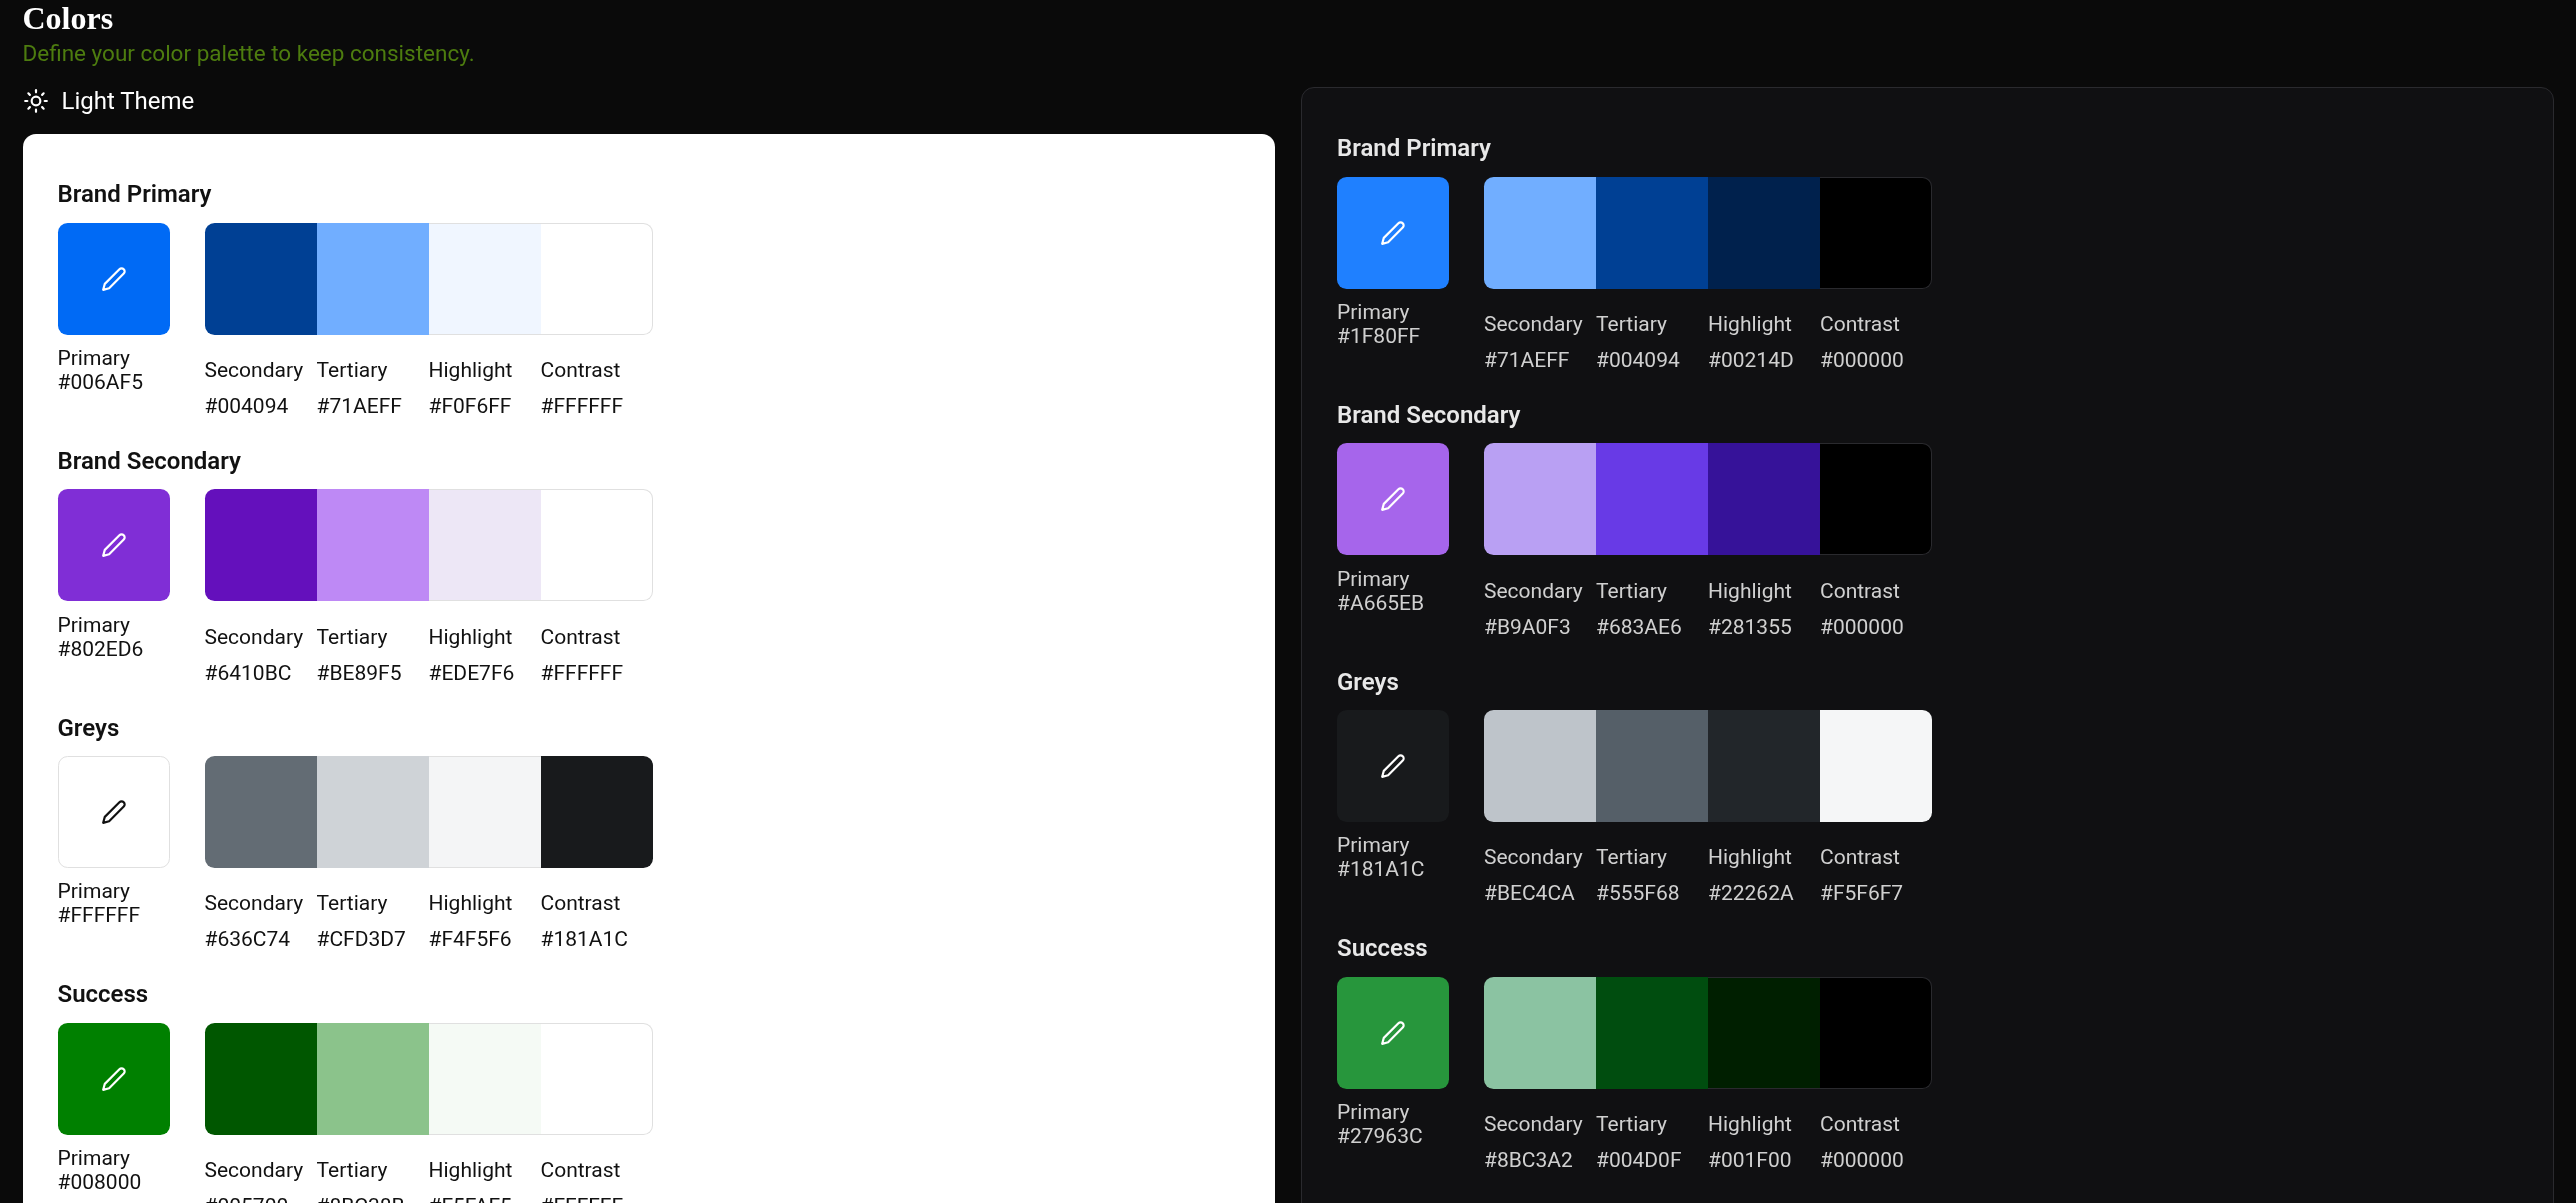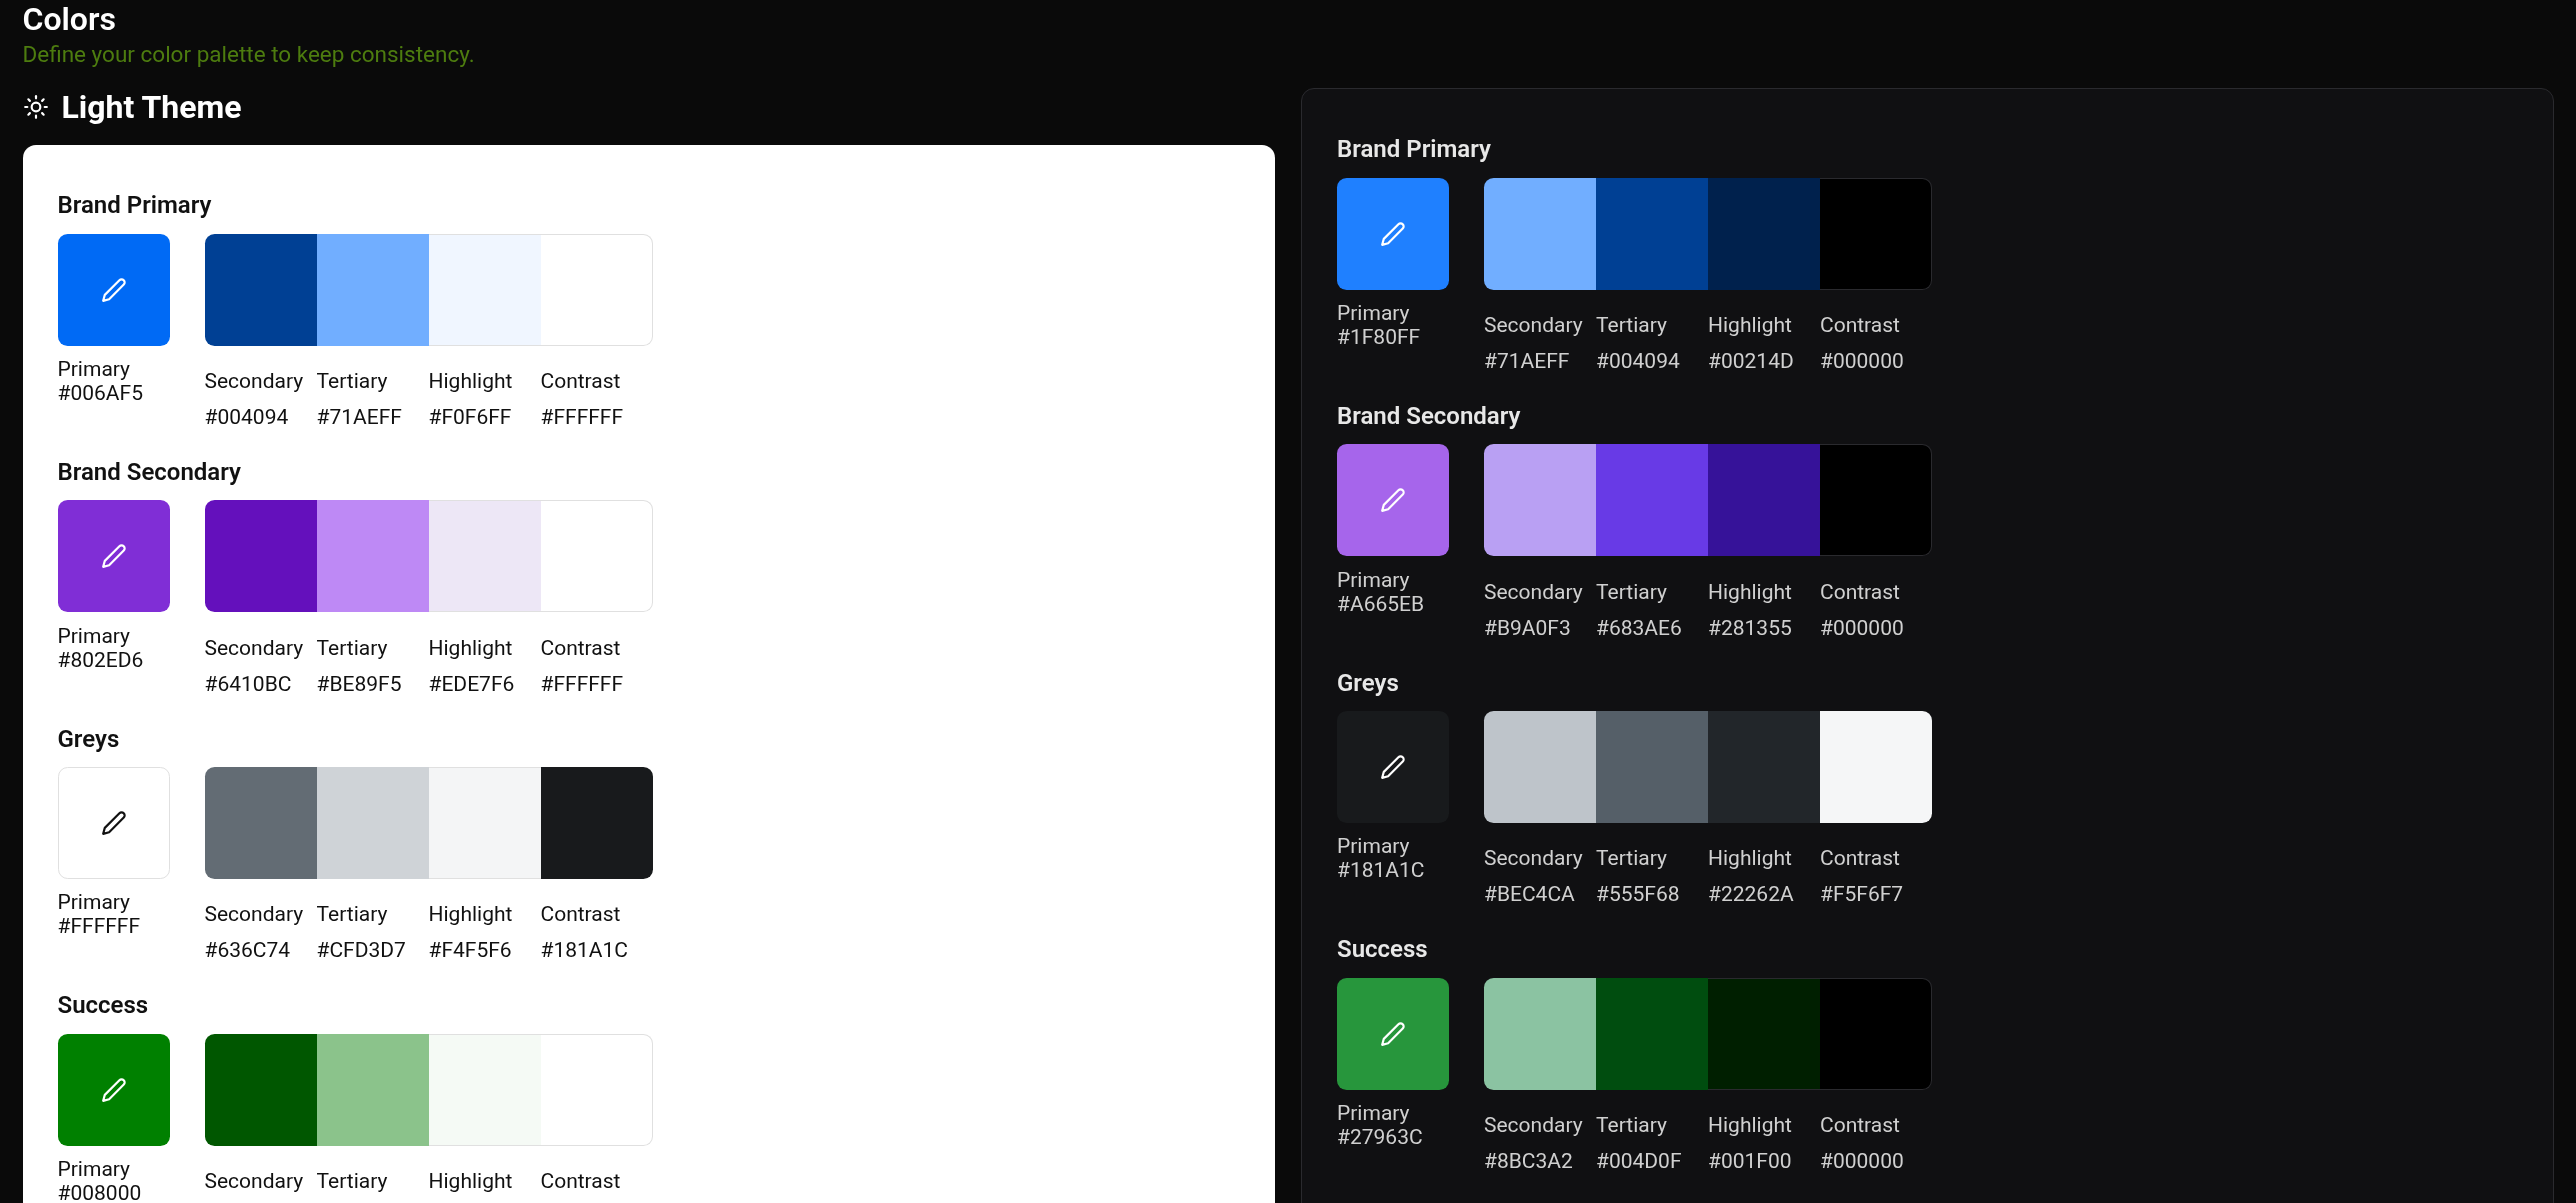--- a/index.html
+++ b/index.html
@@ -7,20 +7,21 @@
   background: #0a0a0a;
   color: #fff;
   font-family: -apple-system, BlinkMacSystemFont, "Segoe UI", Roboto, sans-serif;
   padding: 0 22.5px 22.5px 22.5px;
   font-size: 22.5px;
 }
 .page-title {
   font-size: 32px;
   font-weight: 600;
   margin-bottom: 3.2px;
+  font-family: Liberation Serif, serif;
 }
 .page-subtitle {
   font-size: 22.5px;
   color: #4d7c0f;
   margin-bottom: 21px;
 }
 .themes {
   display: flex;
   gap: 26px;
 }
@@ -34,22 +35,22 @@
   margin-bottom: 19px;
 }
 .theme-header .icon {
   width: 26px;
   height: 26px;
   display: flex;
   align-items: center;
   justify-content: center;
 }
 .theme-header-label {
-  font-size: 32px;
-  font-weight: 700;
+  font-size: 24px;
+  font-weight: 400;
 }
 .theme-panel {
   border-radius: 13px;
   padding: 46px 35px;
 }
 .theme-panel.light {
   background: #ffffff;
   color: #111;
 }
 .theme-panel.dark {

